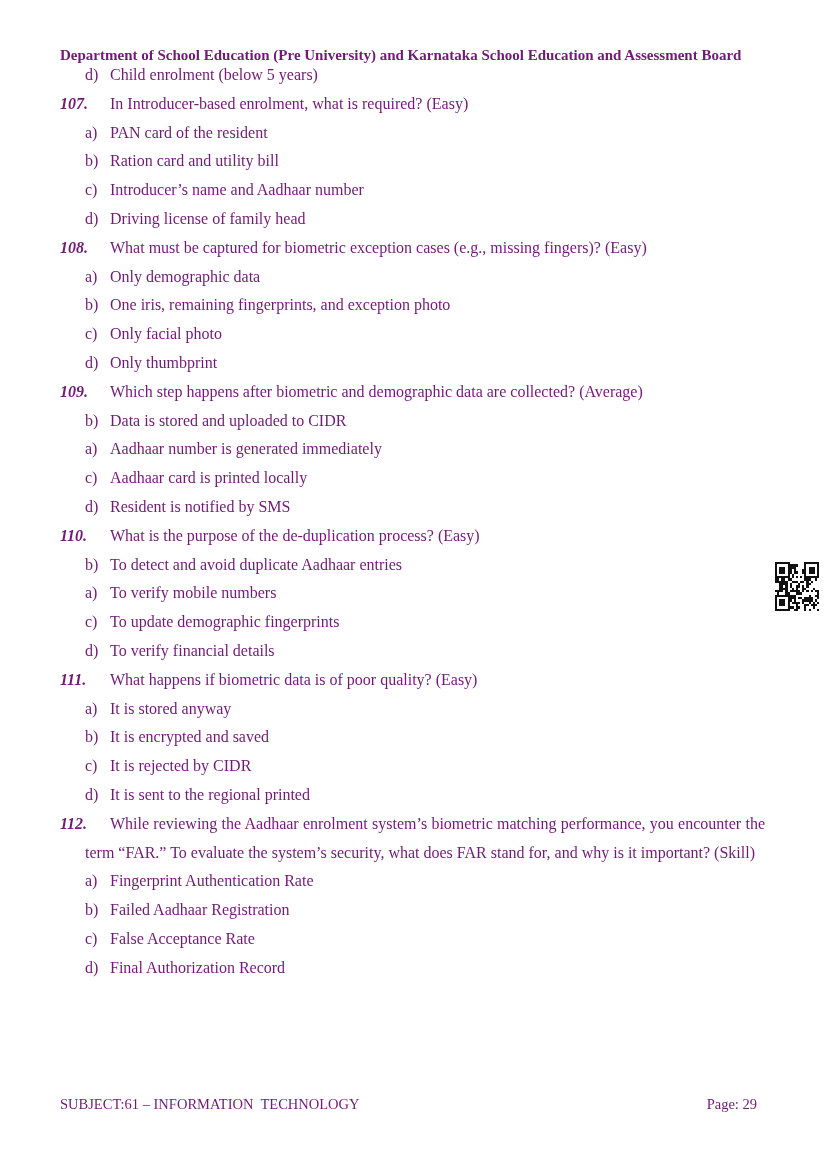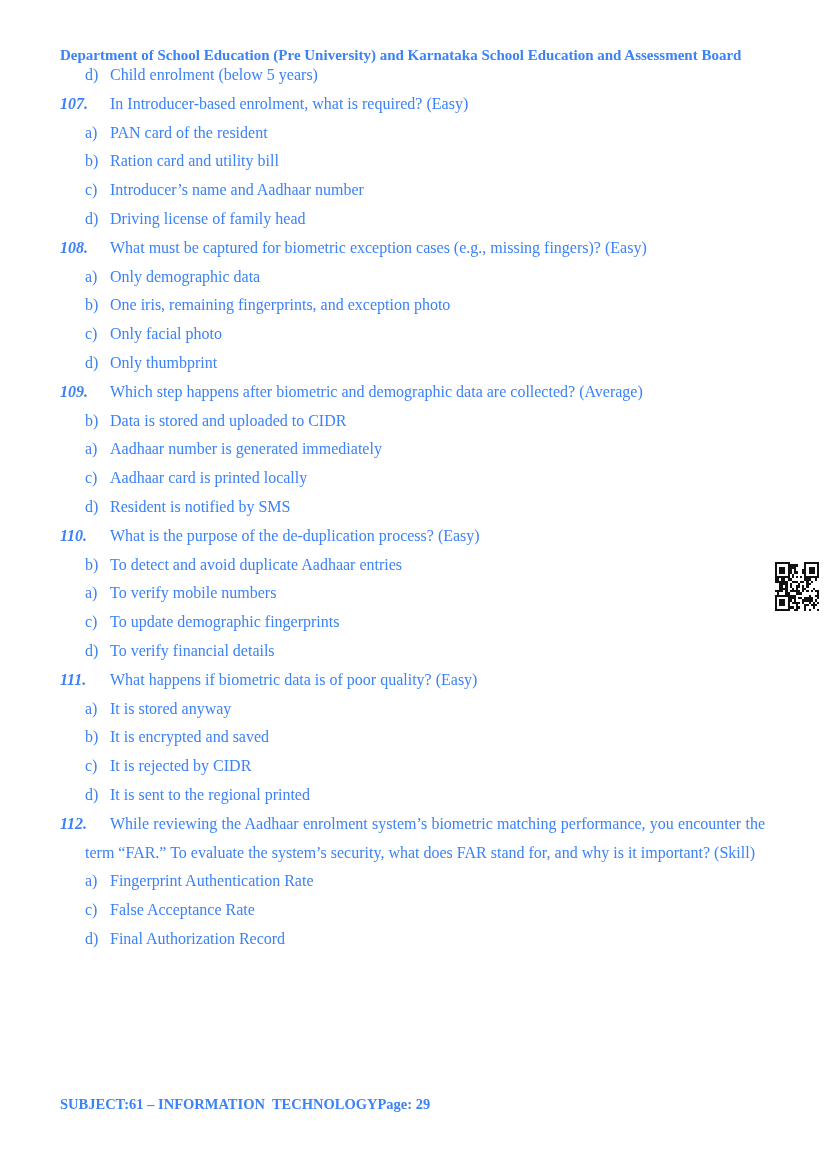--- a/index.html
+++ b/index.html
@@ -1,21 +1,21 @@
 <!DOCTYPE html>
 <html><head>
 <meta charset="utf-8">
 <style>
   html,body { margin:0; padding:0; background:#e8e8e8; }
   .page {
     position:relative;
     width:827px; height:1169px;
     margin:0 auto;
     background:#ffffff;
-    color:#3b82f6;
+    color:#701a75;
     font-family:"Liberation Serif", serif;
     overflow:hidden;
   }
   .header {
     position:absolute; left:60px; top:47px; width:707px;
     font-weight:bold; font-size:15px; line-height:17px;
     letter-spacing:0px;
     white-space:nowrap;
   }
   .body {
@@ -23,22 +23,22 @@
     font-size:16px; line-height:28.8px;
   }
   .question { position:relative; padding-left:25px; }
   .qnum { position:absolute; left:0; top:0; font-weight:bold;font-style:italic; }
   .qtext { text-indent:25px; text-align:justify; }
   .diff { font-weight:normal; }
   .option { padding-left:25px; }
   .letter { display:inline-block; width:25px; }
   .footer {
     position:absolute; left:60px; right:70px; top:1096px;
-    display:flex; 
-    font-weight:bold; font-size:14.5px;
+    display:flex; justify-content:space-between;
+    font-weight:normal; font-size:14.5px;
   }
   .footer span { white-space:pre; }
   .qr {
     position:absolute; left:775px; top:562px; width:44px; height:49px;
     fill:#111; shape-rendering:crispEdges;
   }
 </style>
 </head>
 <body>
 
@@ -95,20 +95,21 @@
     <div class="option"><span class="letter">a)</span><span>It is stored anyway</span></div>
     <div class="option"><span class="letter">b)</span><span>It is encrypted and saved</span></div>
     <div class="option"><span class="letter">c)</span><span>It is rejected by CIDR</span></div>
     <div class="option"><span class="letter">d)</span><span>It is sent to the regional printed</span></div>
 
     <div class="question">
       <span class="qnum">112.</span>
       <div class="qtext"><span>While reviewing the Aadhaar enrolment system’s biometric matching performance, you encounter the term “FAR.” To evaluate the system’s security, what does FAR stand for, and why is it important?</span> <span class="diff">(Skill)</span></div>
     </div>
     <div class="option"><span class="letter">a)</span><span>Fingerprint Authentication Rate</span></div>
+    <div class="option"><span class="letter">b)</span><span>Failed Aadhaar Registration</span></div>
     <div class="option"><span class="letter">c)</span><span>False Acceptance Rate</span></div>
     <div class="option"><span class="letter">d)</span><span>Final Authorization Record</span></div>
 
   </div>
 
   <svg class="qr" aria-hidden="true" viewBox="0 0 21 21" preserveAspectRatio="none">
       <rect x="0" y="0" width="1" height="1"></rect>
       <rect x="1" y="0" width="1" height="1"></rect>
       <rect x="2" y="0" width="1" height="1"></rect>
       <rect x="3" y="0" width="1" height="1"></rect>

